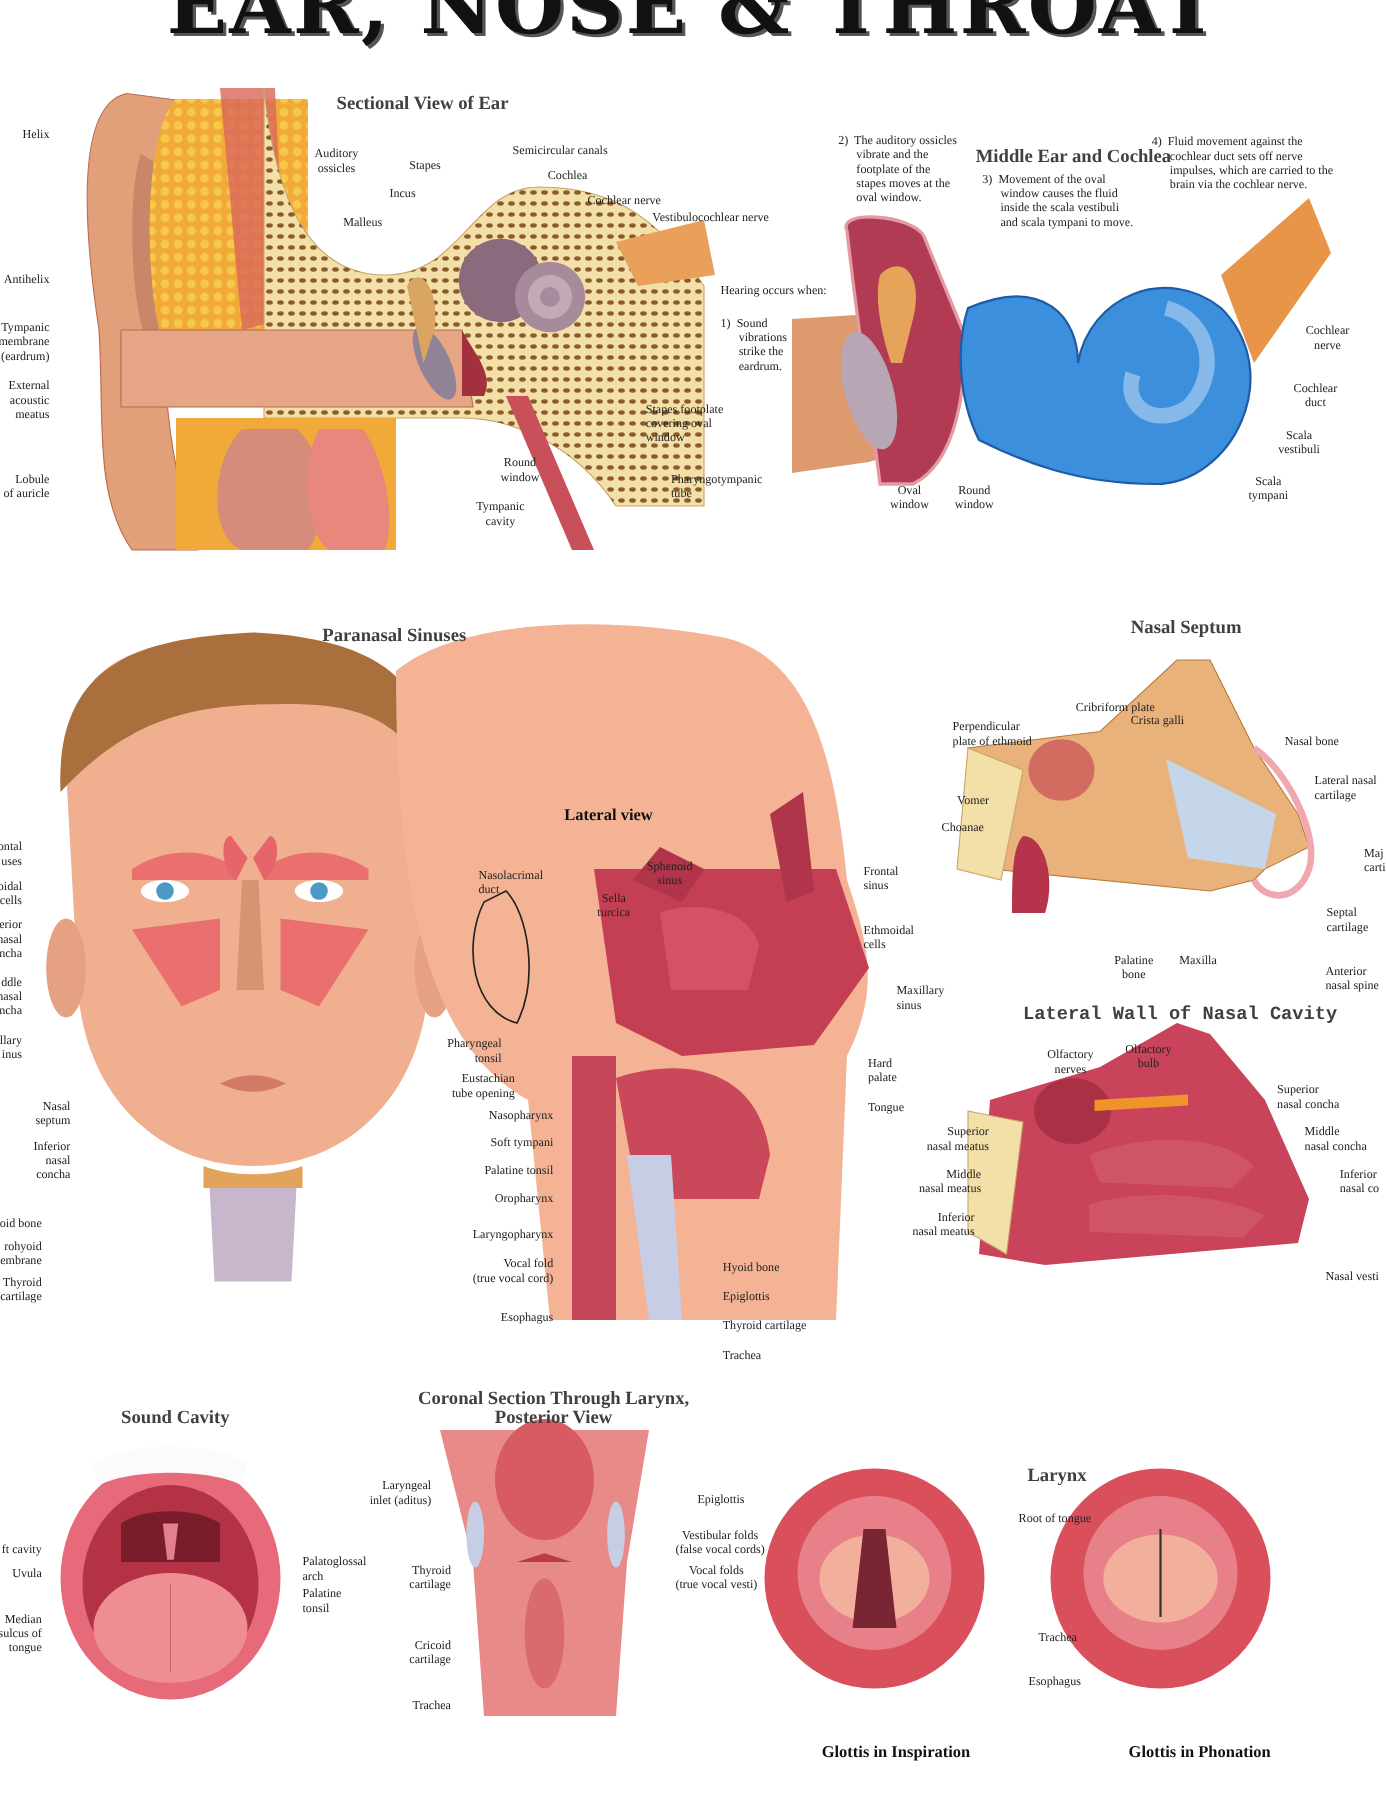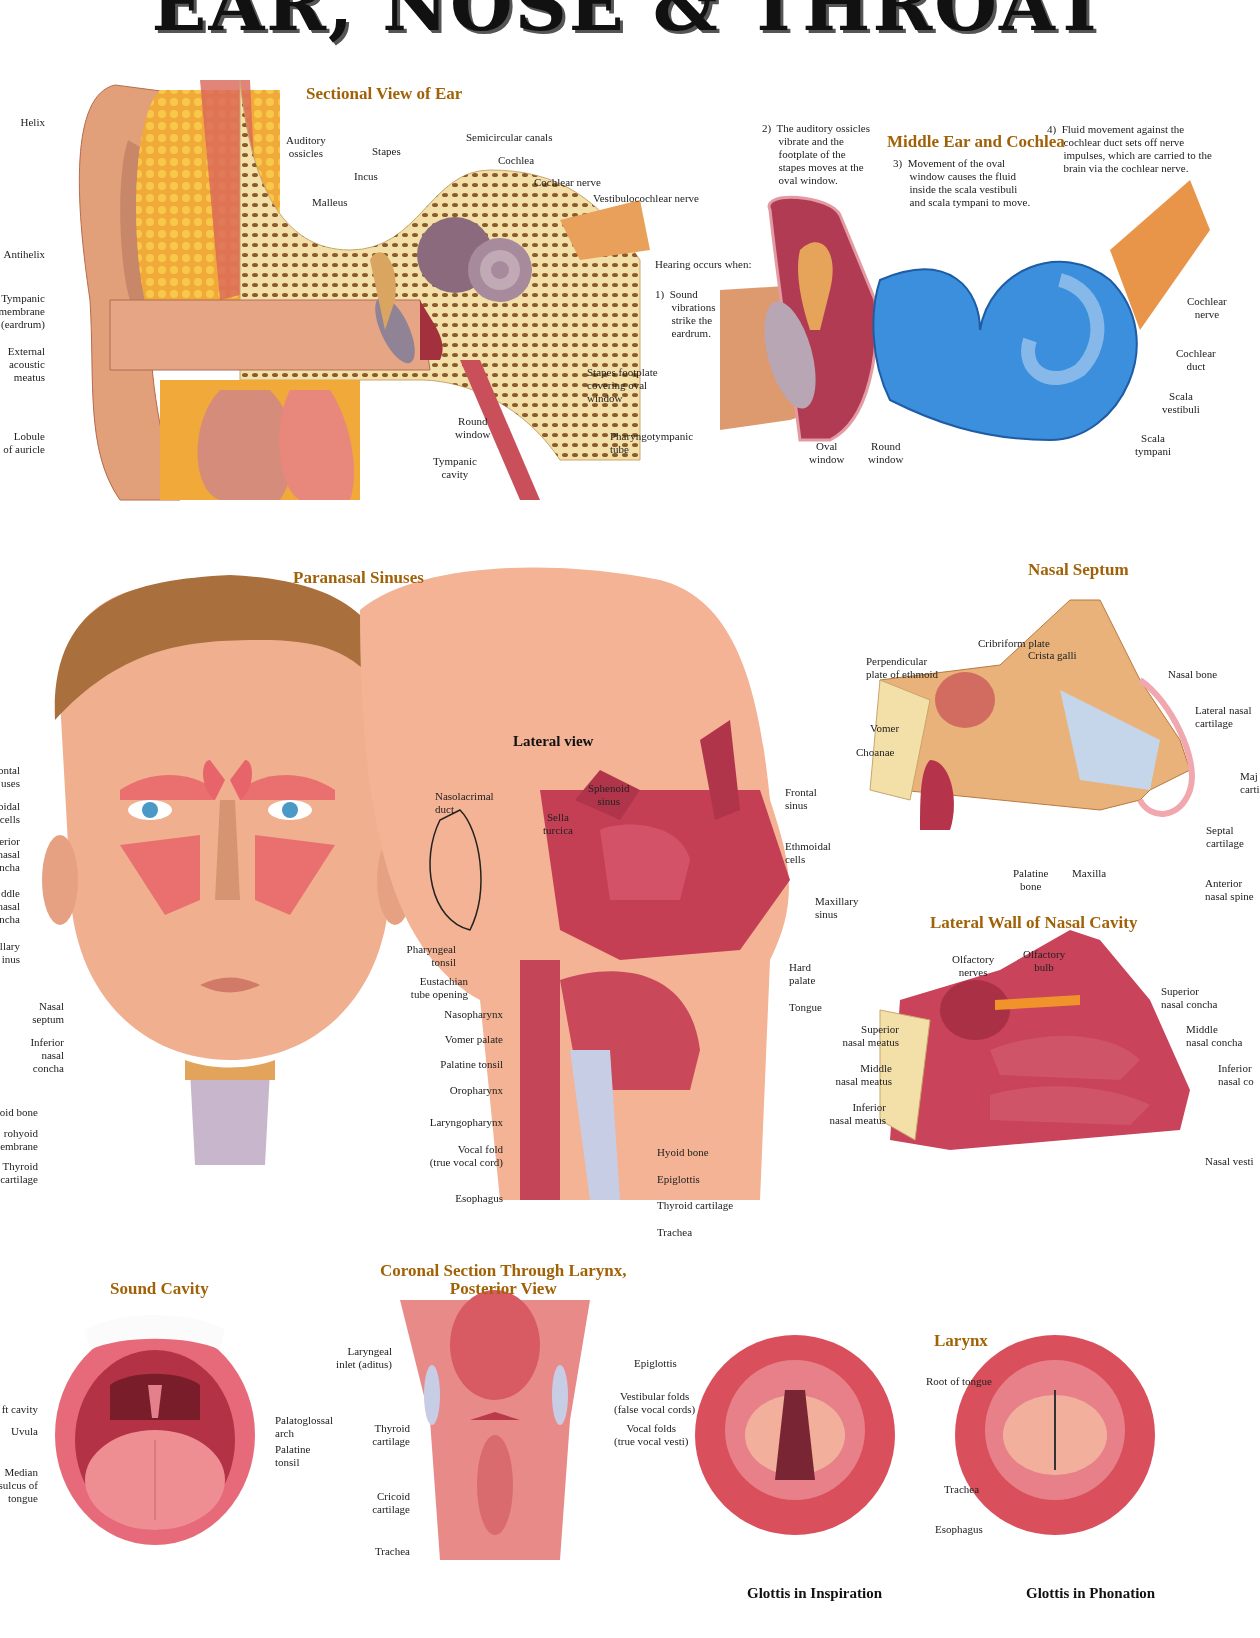--- a/index.html
+++ b/index.html
@@ -1,18 +1,18 @@
 <!DOCTYPE html>
 <html><head>
 <meta charset="utf-8">
 <style>
   html,body{margin:0;padding:0;background:#ffffff;}
   body{width:1260px;height:1638px;position:relative;overflow:hidden;font-family:"DejaVu Serif","Liberation Serif",serif;color:#222;}
   .title{position:absolute;left:0;top:-38px;width:1260px;text-align:center;font-family:"DejaVu Serif",serif;font-weight:bold;font-size:72px;letter-spacing:2px;color:#111;text-shadow:3px 3px 0 #555;}
-  .panel-title{position:absolute;font-family:"Liberation Serif",serif;font-weight:bold;font-size:17px;color:#a16207;white-space:nowrap;}
+  .panel-title{position:absolute;font-family:"Liberation Serif",serif;font-weight:bold;font-size:17px;color:#404040;white-space:nowrap;}
   .lbl{position:absolute;font-family:"Liberation Serif",serif;font-size:11px;line-height:13px;color:#222;white-space:pre;}
   .lbl.r{text-align:right;}
   .lbl.c{text-align:center;}
   .note{position:absolute;font-family:"Liberation Serif",serif;font-size:11px;line-height:13px;color:#222;white-space:pre;}
   .sub{position:absolute;font-family:"Liberation Serif",serif;font-weight:bold;font-size:15px;color:#111;white-space:nowrap;}
   svg.art{position:absolute;left:0;top:0;}
 </style>
 </head>
 <body>
 
@@ -244,21 +244,21 @@
 <div class="lbl" style="left:815px;top:895px;">Maxillary
 sinus</div>
 <div class="lbl" style="left:789px;top:961px;">Hard
 palate</div>
 <div class="lbl" style="left:789px;top:1001px;">Tongue</div>
 <div class="lbl r" style="right:804px;top:943px;">Pharyngeal
 tonsil</div>
 <div class="lbl r" style="right:792px;top:975px;">Eustachian
 tube opening</div>
 <div class="lbl r" style="right:757px;top:1008px;">Nasopharynx</div>
-<div class="lbl r" style="right:757px;top:1033px;">Vomer palate</div>
+<div class="lbl r" style="right:757px;top:1033px;">Soft tympani</div>
 <div class="lbl r" style="right:757px;top:1058px;">Palatine tonsil</div>
 <div class="lbl r" style="right:757px;top:1084px;">Oropharynx</div>
 <div class="lbl r" style="right:757px;top:1116px;">Laryngopharynx</div>
 <div class="lbl r" style="right:757px;top:1143px;">Vocal fold
 (true vocal cord)</div>
 <div class="lbl r" style="right:757px;top:1192px;">Esophagus</div>
 <div class="lbl" style="left:657px;top:1146px;">Hyoid bone</div>
 <div class="lbl" style="left:657px;top:1173px;">Epiglottis</div>
 <div class="lbl" style="left:657px;top:1199px;">Thyroid cartilage</div>
 <div class="lbl" style="left:657px;top:1226px;">Trachea</div>
@@ -276,21 +276,21 @@
 <div class="lbl" style="left:1240px;top:770px;">Maj
 carti</div>
 <div class="lbl" style="left:1206px;top:824px;">Septal
 cartilage</div>
 <div class="lbl c" style="left:1013px;top:867px;">Palatine
 bone</div>
 <div class="lbl" style="left:1072px;top:867px;">Maxilla</div>
 <div class="lbl" style="left:1205px;top:877px;">Anterior
 nasal spine</div>
 
-<div class="panel-title" style="left:930px;top:913px;">Lateral Wall of Nasal Cavity</div>
+<div class="panel-title" style="left:930px;top:913px;font-family:Liberation Mono, monospace;">Lateral Wall of Nasal Cavity</div>
 <div class="lbl c" style="left:952px;top:953px;">Olfactory
 nerves</div>
 <div class="lbl c" style="left:1023px;top:948px;">Olfactory
 bulb</div>
 <div class="lbl" style="left:1161px;top:985px;">Superior
 nasal concha</div>
 <div class="lbl" style="left:1186px;top:1023px;">Middle
 nasal concha</div>
 <div class="lbl" style="left:1218px;top:1062px;">Inferior
 nasal co</div>

